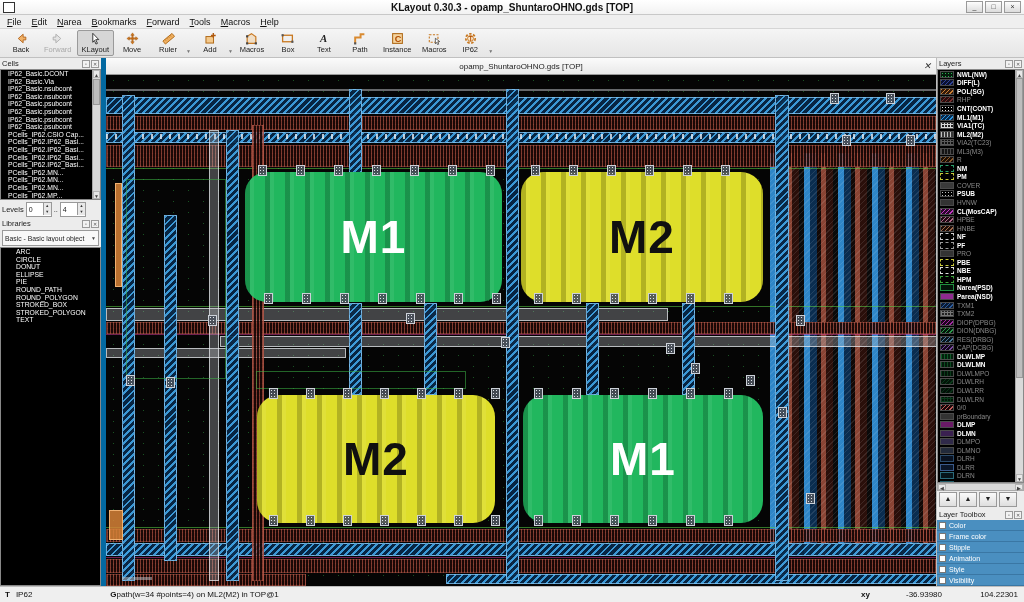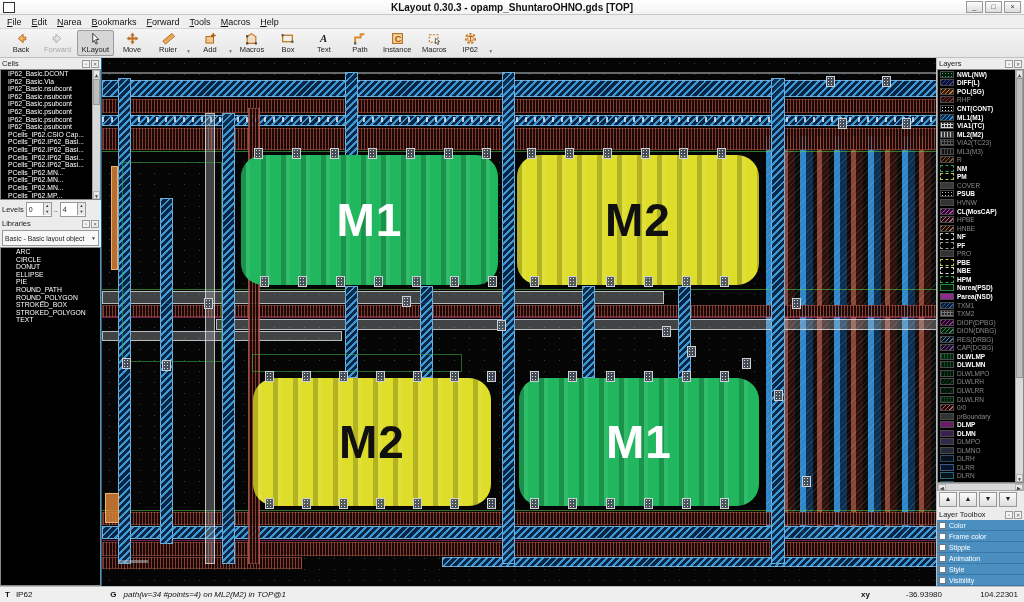--- a/index.html
+++ b/index.html
@@ -26,21 +26,21 @@
           padding:1px 4px;margin:1px 0;border:1px solid transparent;border-radius:2px;min-width:26px;}
   .tb-btn .ticn{height:13px;line-height:13px;}
   .tb-btn .tlab{font-size:7.5px;color:#222;margin-top:0px;}
   .tb-btn.active{background:#d6d6d6;border:1px solid #9a9a9a;}
   .tb-btn.disabled .tlab{color:#aaa;}
   .dd{align-self:flex-end;font-size:5px;color:#777;margin:0 1px 3px 0;}
   
   #main{flex:1 1 auto;display:flex;min-height:0;}
   
   #left-panel{width:101px;flex:0 0 auto;display:flex;flex-direction:column;background:#ececec;
-              border-right:1px solid #0369a1;min-height:0;}
+              border-right:5px solid #0369a1;min-height:0;}
   .panel-head{height:11px;display:flex;align-items:center;font-size:7.5px;color:#222;padding:0 2px;flex:0 0 auto;}
   .panel-head .ph-title{flex:1;}
   .ph-btn{width:8px;height:8px;border:1px solid #999;background:#f2f2f2;font-size:5px;line-height:7px;
           text-align:center;color:#555;margin-left:1px;box-sizing:border-box;}
   .black-list{background:#000;color:#fff;font-size:6.8px;line-height:7.6px;overflow:hidden;position:relative;
               border:1px solid #888;box-sizing:border-box;}
   #cells-list{height:131px;flex:0 0 auto;}
   #cells-list .row{padding-left:7px;white-space:nowrap;}
   #libs-list{flex:1 1 auto;}
   #libs-list .row{padding-left:15px;white-space:nowrap;}
@@ -104,21 +104,21 @@
         font-size:7px;line-height:12px;text-align:center;color:#222;}
   .tbx-row{height:10px;background:#4a8fc0;border-bottom:1px solid #3a77a4;display:flex;align-items:center;
            color:#fff;font-size:7px;padding-left:2px;gap:3px;flex:0 0 auto;}
   .tbx-chk{width:7px;height:7px;background:#fff;border:1px solid #777;box-sizing:border-box;flex:0 0 auto;}
   
   #statusbar{height:15px;background:#efefef;border-top:1px solid #bdbdbd;display:flex;align-items:center;
              font-size:8px;color:#111;flex:0 0 auto;}
   #sb-mode{font-weight:bold;margin-left:5px;}
   #sb-cell{margin-left:6px;}
   #sb-flag{font-weight:bold;margin-left:78px;}
-  #sb-msg{margin-left:7px;font-style:italic;}
+  #sb-msg{}
   #sb-xy{font-weight:bold;margin-left:auto;}
   #sb-x{width:72px;text-align:right;}
   #sb-y{width:76px;text-align:right;margin-right:6px;}
 </style>
 </head>
 <body>
 
 <div id="app">
 
   <div id="titlebar">
@@ -310,20 +310,24 @@
             <div class="row">ROUND_PATH</div>
             <div class="row">ROUND_POLYGON</div>
             <div class="row">STROKED_BOX</div>
             <div class="row">STROKED_POLYGON</div>
             <div class="row">TEXT</div>
           </div>
       </div>
     </div>
 
     <div id="canvas-col">
+      <div id="tab-bar">
+        <div id="tab-title">opamp_ShuntaroOHNO.gds [TOP]</div>
+        <div id="tab-close">✕</div>
+      </div>
       <div id="canvas">
         <div class="dotgrid"></div>
       <div class="dec rt" style="left: 664px; top: 78px; width: 172px; height: 402px;"></div>
           <div class="dec ln" style="left: 0px; top: 14px; width: 836px; height: 2px;"></div>
           <div class="dec mb" style="left: 0px; top: 22px; width: 836px; height: 17px;"></div>
           <div class="dec br" style="left: 0px; top: 41px; width: 836px; height: 14px;"></div>
           <div class="dec mb" style="left: 0px; top: 57px; width: 836px; height: 11px;"></div>
           <div class="dec wv" style="left: 0px; top: 59px; width: 836px; height: 5px;"></div>
           <div class="dec br" style="left: 0px; top: 70px; width: 836px; height: 22px;"></div>
           <div class="dec gl" style="left: 0px; top: 93px; width: 836px; height: 1px;"></div>

